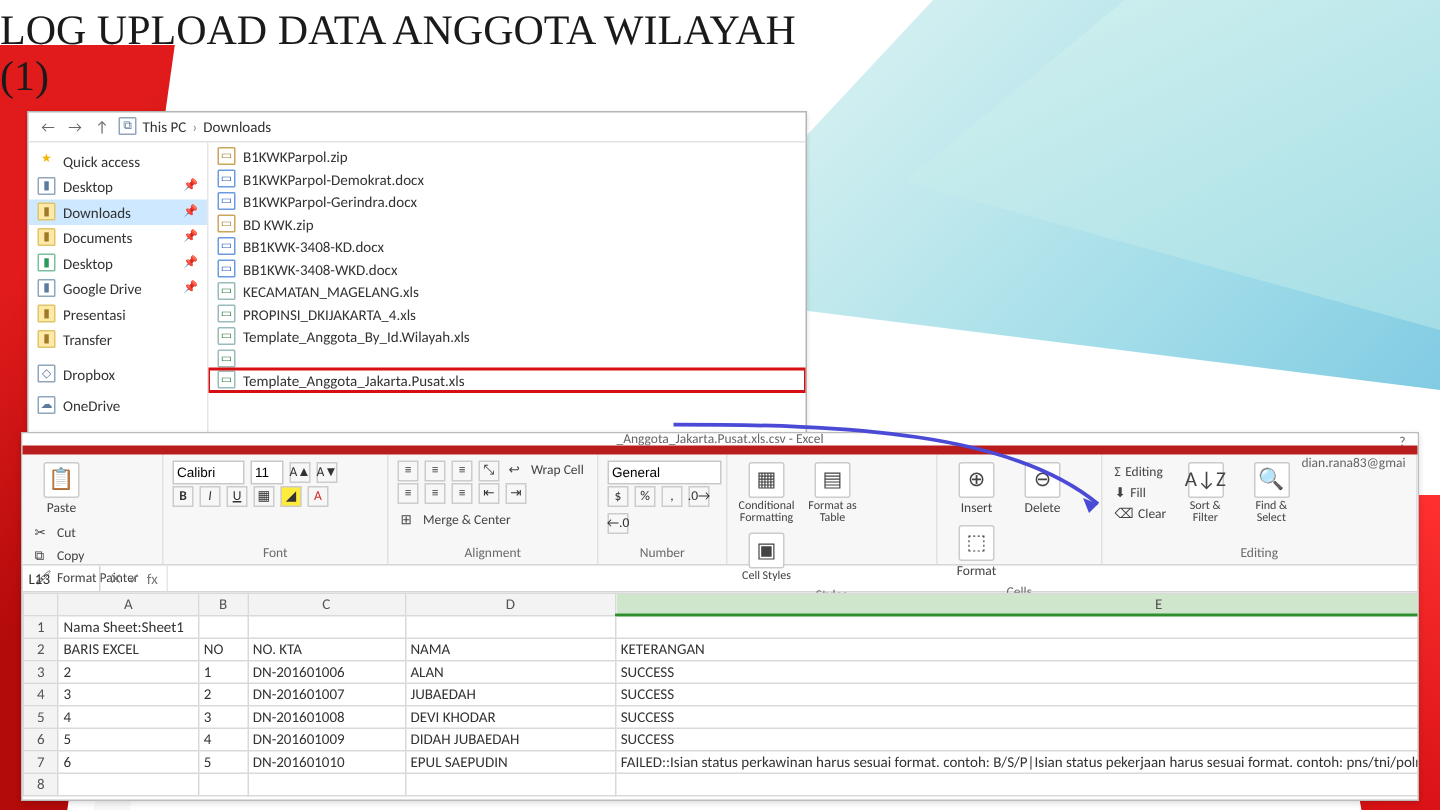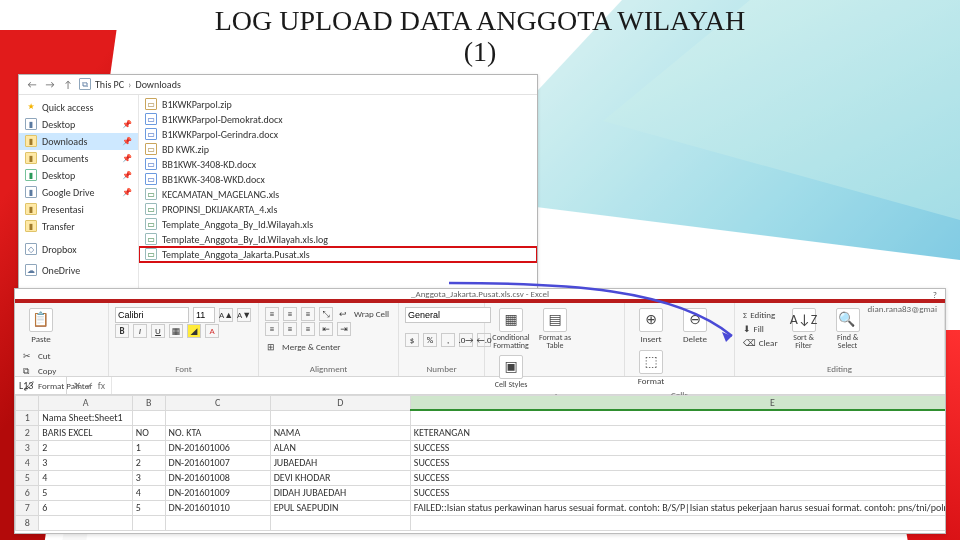--- a/index.html
+++ b/index.html
@@ -15,21 +15,21 @@
   .bg .poly { position:absolute; right:0; top:0; width:520px; height:280px; opacity:.7; }
   .bg .poly::before, .bg .poly::after { content:""; position:absolute; }
   .bg .poly::before { right:0; top:0; width:520px; height:260px;
     background: linear-gradient(135deg,#dff3f1,#a6e0e6 40%,#79cee0 70%,#4db6d8); clip-path: polygon(35% 0,100% 0,100% 100%,0 75%);}
   .bg .poly::after { right:0; top:0; width:420px; height:220px;
     background: linear-gradient(160deg,#c6ede9,#88d5dd); clip-path: polygon(50% 0,100% 0,100% 100%,15% 55%); opacity:.8;}
   .bg .tri-red-right { position:absolute; right:-20px; bottom:-10px; width:90px; height:220px;
     background:linear-gradient(20deg,#d60f13,#ff3030); transform:skewX(10deg);}
   .bg .white-bar { position:absolute; left:80px; top:340px; width:24px; height:200px; background:#f6f6f6; transform:skewX(-10deg); opacity:.9;}
 
-  .slide-title { position:relative; z-index:2; text-align:center; padding-top:6px; font-family: "Times New Roman", serif; font-size:28px; color:#1a1a1a; line-height:1.1;}
+  .slide-title { position:relative; z-index:2; text-align:left; padding-top:6px; font-family: "Times New Roman", serif; font-size:28px; color:#1a1a1a; line-height:1.1;}
   .slide-title .ln2 { display:block; }
 
   .stack { position:relative; z-index:2; margin: 6px 14px 0 14px; height: 460px; }
 
   
   .explorer { position:absolute; left:4px; top:0; width:520px; height:220px; background:#fff; border:1px solid #b5b5b5; box-shadow:0 1px 3px rgba(0,0,0,.15); font-size:10px;}
   .explorer .toolbar { height:20px; display:flex; align-items:center; gap:4px; padding:0 6px; border-bottom:1px solid #e2e2e2;}
   .explorer .toolbar .navbtn { width:14px; height:14px; display:inline-flex; align-items:center; justify-content:center; color:#666; }
   .explorer .breadcrumb { display:flex; align-items:center; gap:4px; color:#333;}
   .explorer .breadcrumb .sep::before { content:"›"; color:#888; }
@@ -46,21 +46,21 @@
   .micon.zip { border-color:#caa55b; color:#a07a2a;}
   .micon.folder { border-color:#e0c46a; background:#ffe9a6; color:#a07a2a;}
   .micon.star { border:none; color:#f5b301; background:transparent;}
   .micon.drv { border-color:#8fa6bc; color:#5b7aa0;}
   .micon.pic { border-color:#77c29c; color:#2a9a5a;}
 
   .arrow { position:absolute; left:430px; top:204px; width:300px; height:70px; z-index:5; pointer-events:none;}
 
   
   .excel { position:absolute; left:0; top:214px; right:0; height:246px; background:#fff; border:1px solid #bcbcbc; box-shadow:0 1px 4px rgba(0,0,0,.15);}
-  .excel .titlebar { height:14px; background:#fff; display:flex; align-items:center; justify-content:center; font-size:9px; color:#666; border-bottom:4px solid #b91c1c; position:relative;}
+  .excel .titlebar { height:14px; background:#fff; display:flex; align-items:center; justify-content:center; font-size:9px; color:#666; border-bottom:6px solid #b91c1c; position:relative;}
   .excel .titlebar .help { position:absolute; right:8px; top:0; color:#666;}
   .excel .account { position:absolute; right:8px; top:14px; font-size:9px; color:#666;}
   .excel .ribbon { height:74px; border-bottom:1px solid #d6d6d6; display:flex; background:#f7f7f7;}
   .ribbon .group { border-right:1px solid #e1e1e1; padding:4px 6px 2px 6px; display:flex; flex-direction:column; justify-content:space-between;}
   .ribbon .group .ctrls { display:flex; align-items:center; gap:4px; flex-wrap:wrap;}
   .ribbon .group .ctrls.col { flex-direction:column; align-items:flex-start; gap:1px;}
   .ribbon .btn { display:flex; align-items:center; gap:3px; padding:1px 2px; font-size:9px; color:#444;}
   .ribbon .btn.big { flex-direction:column; font-size:9px; text-align:center; gap:1px; width:40px;}
   .ribbon .sq { width:18px;height:18px; border:1px solid #ccc; background:#fff; display:flex; align-items:center; justify-content:center; font-size:10px; border-radius:2px;}
   .ribbon .sq.lg { width:24px;height:24px; font-size:14px;}
@@ -198,21 +198,20 @@
           <div class="row">
             <span class="micon ">▭</span>
             <span>PROPINSI_DKIJAKARTA_4.xls</span>
           </div>
           <div class="row">
             <span class="micon ">▭</span>
             <span>Template_Anggota_By_Id.Wilayah.xls</span>
           </div>
           <div class="row">
             <span class="micon ">▭</span>
-            <span>Template_Anggota_By_Id.Wilayah.xls.log</span>
           </div>
           <div class="row highlight">
             <span class="micon ">▭</span>
             <span>Template_Anggota_Jakarta.Pusat.xls</span>
           </div>
         </div>
     </div>
   </div>
 
   <svg class="arrow" viewBox="0 0 300 70">
@@ -249,21 +248,21 @@
                 <span>Format Painter</span>
               </div>
           </div>
         </div>
         <div class="grplabel">Clipboard</div>
       </div>
 
       <div class="group" style="width:150px">
         <div class="ctrls col">
           <div class="ctrls">
-            <input type="text" style="width: 74px;" value="Calibri">
+            <input type="text" style="width: 48px;" value="Calibri">
             <input type="text" style="width: 22px;" value="11">
             <span class="mini">A▲</span>
             <span class="mini">A▼</span>
           </div>
           <div class="ctrls">
             <span class="mini" style="font-weight:bold">B</span>
             <span class="mini" style="font-style:italic">I</span>
             <span class="mini" style="text-decoration:underline">U</span>
             <span class="mini">▦</span>
             <span class="mini" style="background:#ffeb3b">◢</span>
@@ -295,21 +294,21 @@
                 <span class="ifake">⊞</span>
                 <span>Merge &amp; Center</span>
               </div>
           </div>
         </div>
         <div class="grplabel">Alignment</div>
       </div>
 
       <div class="group" style="width:86px">
         <div class="ctrls col">
-          <input type="text" style="width: 86px;" value="General">
+          <input type="text" style="width: 76px;" value="General">
           <div class="ctrls">
             <span class="mini">$</span>
             <span class="mini">%</span>
             <span class="mini">,</span>
             <span class="mini">.0→</span>
             <span class="mini">←.0</span>
           </div>
         </div>
         <div class="grplabel">Number</div>
       </div>

